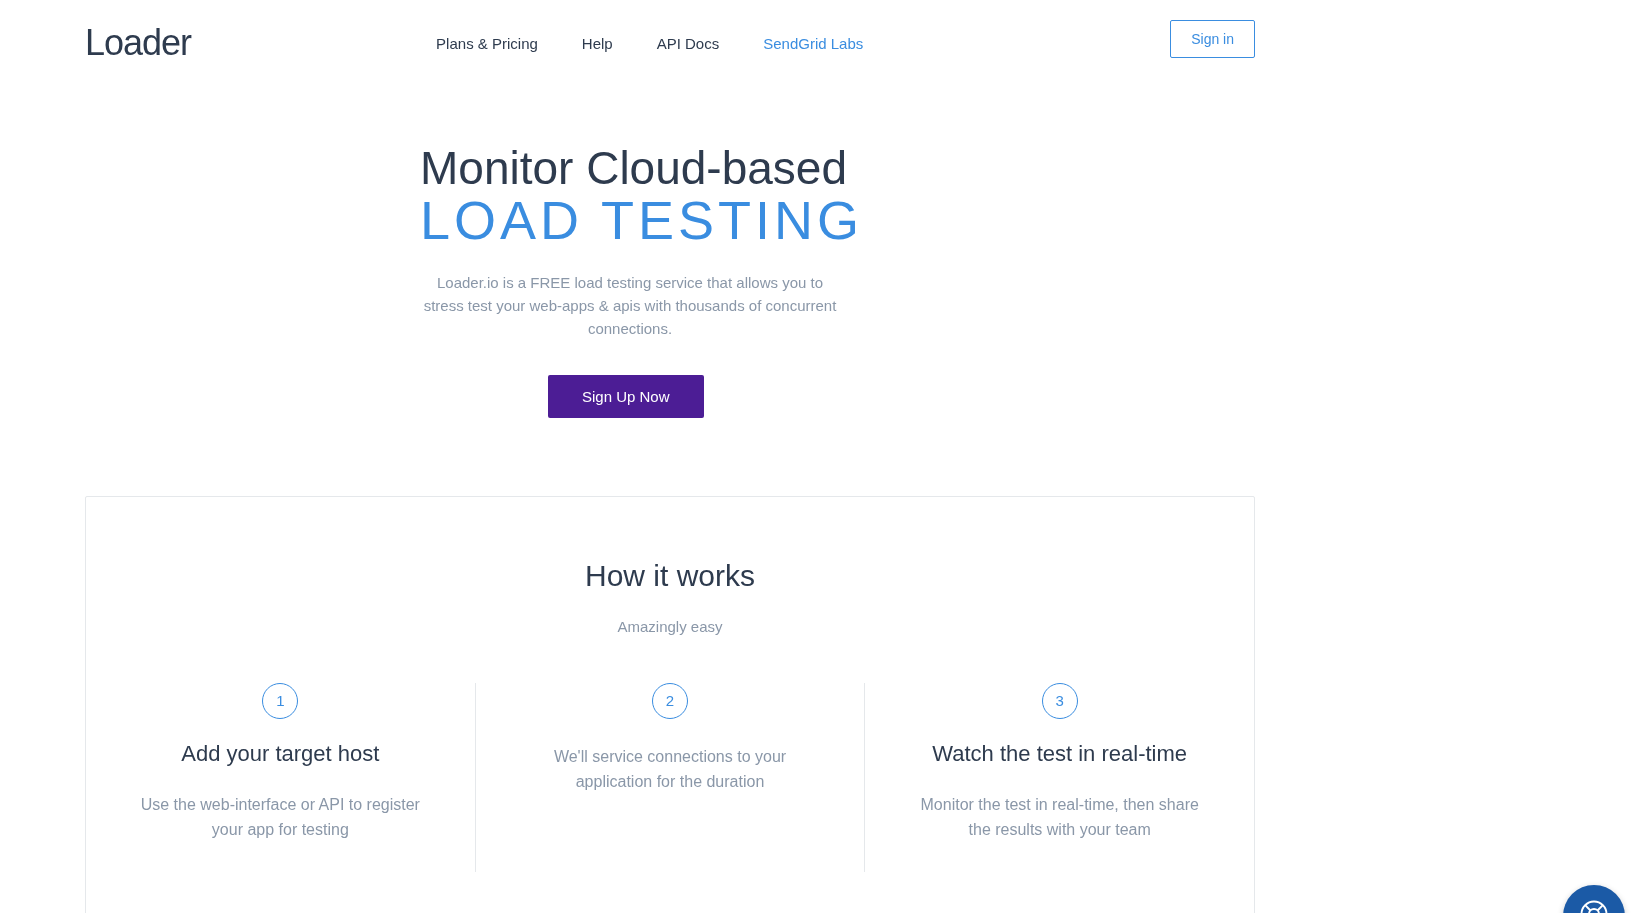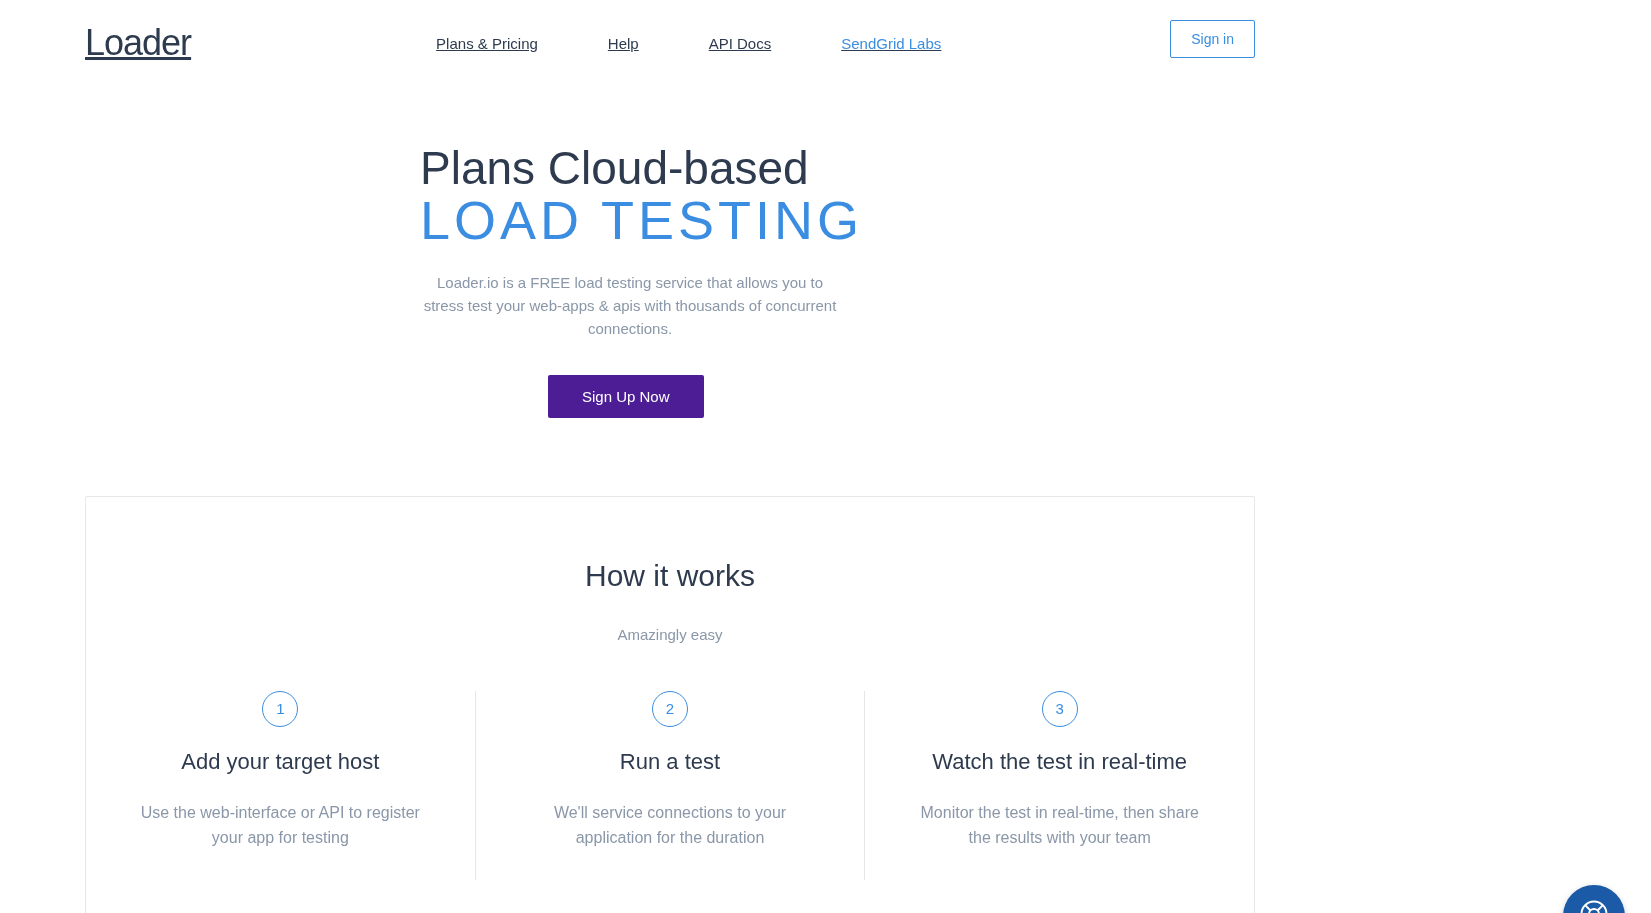--- a/index.html
+++ b/index.html
@@ -14,32 +14,31 @@
   .container {
     width: 1170px;
     margin: 0 0 0 85px;
   }
   
   .header {
     display: flex;
     align-items: center;
     padding: 22px 0 0 0;
     position: relative;
-    text-decoration: underline;
   }
   .logo {
     font-size: 36px;
     font-weight: 300;
     color: #2e3b4e;
     letter-spacing: -1px;
     font-family: "Helvetica Neue", Helvetica, Arial, sans-serif;
   }
   .nav {
     display: flex;
-    gap: 70px;
+    gap: 44px;
     margin-left: 245px;
   }
   .nav a {
     font-size: 15px;
     color: #2e3b4e;
     text-decoration: none;
     cursor: pointer;
   }
   .nav a.accent {
     color: #3a8de0;
@@ -103,21 +102,21 @@
     border-radius: 2px;
     padding: 62px 0 80px 0;
     text-align: center;
   }
   .howit-title {
     font-size: 30px;
     font-weight: 300;
     color: #2e3b4e;
   }
   .howit-sub {
-    margin-top: 33px;
+    margin-top: 25px;
     font-size: 15px;
     color: #8a97a8;
   }
   .steps {
     display: flex;
     margin-top: 48px;
   }
   .step {
     flex: 1;
     padding: 0 40px 30px 40px;
@@ -183,38 +182,37 @@
     <nav class="nav">
       <a>Plans &amp; Pricing</a>
       <a>Help</a>
       <a>API Docs</a>
       <a class="accent">SendGrid Labs</a>
     </nav>
     <button class="signin-btn">Sign in</button>
   </header>
 
   <section class="hero">
-    <div class="hero-h1-line1">Plans Cloud-based</div>
+    <div class="hero-h1-line1">Monitor Cloud-based</div>
     <div class="hero-h1-line2">LOAD TESTING</div>
     <p class="hero-desc">Loader.io is a FREE load testing service that allows you to stress test your web-apps &amp; apis with thousands of concurrent connections.</p>
     <button class="signup-btn">Sign Up Now</button>
   </section>
 
   <section class="howit">
     <h2 class="howit-title">How it works</h2>
     <p class="howit-sub">Amazingly easy</p>
     <div class="steps">
       <div class="step">
         <div class="step-num">1</div>
         <div class="step-title">Add your target host</div>
         <div class="step-desc">Use the web-interface or API to register your app for testing</div>
       </div>
       <div class="step">
         <div class="step-num">2</div>
-        <div class="step-title">Run a test</div>
         <div class="step-desc">We'll service connections to your application for the duration</div>
       </div>
       <div class="step">
         <div class="step-num">3</div>
         <div class="step-title">Watch the test in real-time</div>
         <div class="step-desc">Monitor the test in real-time, then share the results with your team</div>
       </div>
     </div>
   </section>
 

